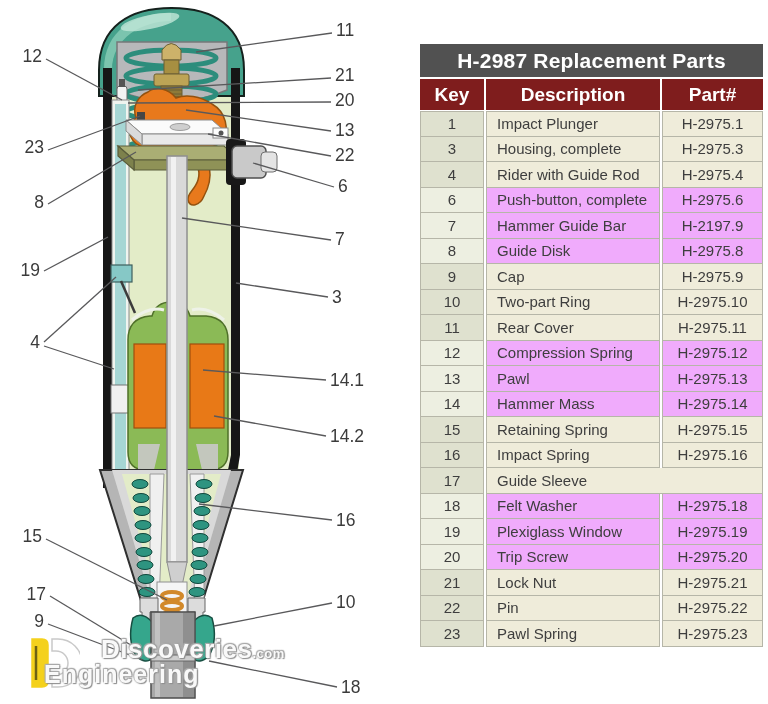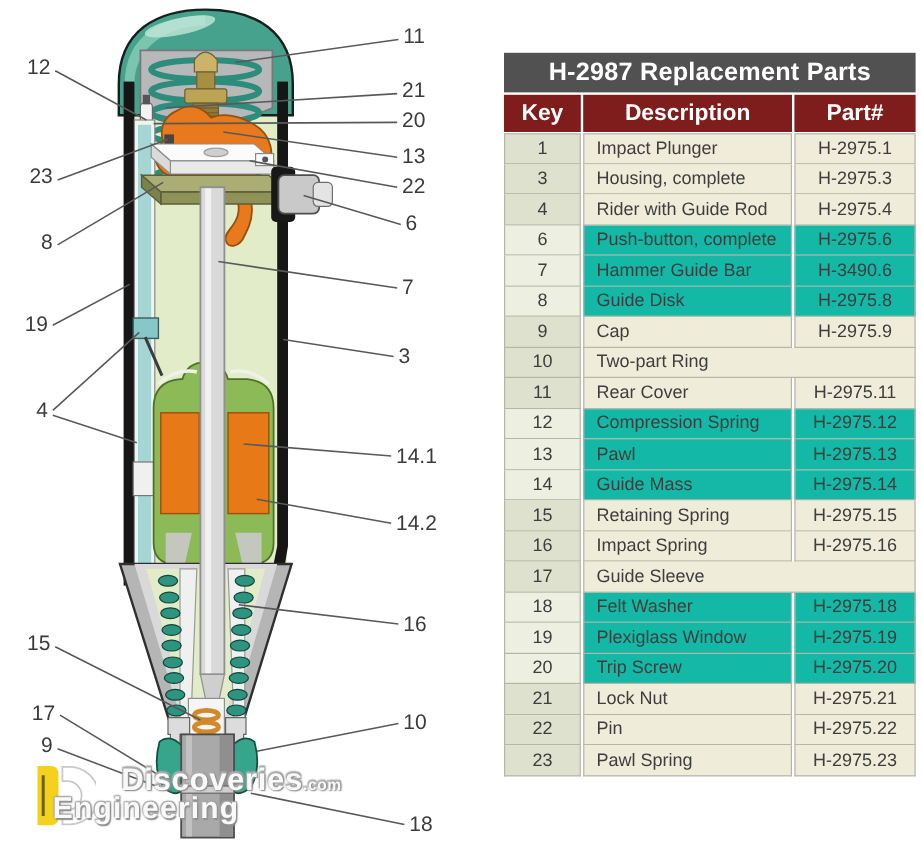--- a/index.html
+++ b/index.html
@@ -33,21 +33,21 @@
   .trow{display:flex;gap:2px;height:25.5px;box-sizing:border-box;}
   .cell{box-sizing:border-box;display:flex;align-items:center;font-size:15px;color:#3e3e3e;
     border:1px solid #b6b6a8;border-top:none;}
   .trow:first-child .cell{border-top:1px solid #b6b6a8;}
   .cell.key{width:64px;justify-content:center;}
   .cell.desc{flex:1;padding-left:10px;}
   .cell.part{width:101px;justify-content:center;}
   .band0 .cell.key{background:#dfe1cf;}
   .band0 .cell.desc,.band0 .cell.part{background:#efecda;}
   .band1 .cell.key{background:#edefe1;}
-  .band1 .cell.desc,.band1 .cell.part{background:#14b8a6;}
+  .band1 .cell.desc,.band1 .cell.part{background:#f0abfc;}
 </style>
 </head>
 <body>
 
 <div class="stage">
 
   <svg class="diagram-svg" width="420" height="704" viewBox="0 0 420 704" xmlns="http://www.w3.org/2000/svg">
 
     <rect x="104" y="88" width="135" height="382" fill="#e3ecc8"></rect>
 
@@ -282,54 +282,55 @@
           <div class="cell part">H-2975.4</div>
         </div>
         <div class="trow band1">
           <div class="cell key">6</div>
           <div class="cell desc">Push-button, complete</div>
           <div class="cell part">H-2975.6</div>
         </div>
         <div class="trow band1">
           <div class="cell key">7</div>
           <div class="cell desc">Hammer Guide Bar</div>
-          <div class="cell part">H-3490.6</div>
+          <div class="cell part">H-2197.9</div>
         </div>
         <div class="trow band1">
           <div class="cell key">8</div>
           <div class="cell desc">Guide Disk</div>
           <div class="cell part">H-2975.8</div>
         </div>
         <div class="trow band0">
           <div class="cell key">9</div>
           <div class="cell desc">Cap</div>
           <div class="cell part">H-2975.9</div>
         </div>
         <div class="trow band0">
           <div class="cell key">10</div>
           <div class="cell desc">Two-part Ring</div>
+          <div class="cell part">H-2975.10</div>
         </div>
         <div class="trow band0">
           <div class="cell key">11</div>
           <div class="cell desc">Rear Cover</div>
           <div class="cell part">H-2975.11</div>
         </div>
         <div class="trow band1">
           <div class="cell key">12</div>
           <div class="cell desc">Compression Spring</div>
           <div class="cell part">H-2975.12</div>
         </div>
         <div class="trow band1">
           <div class="cell key">13</div>
           <div class="cell desc">Pawl</div>
           <div class="cell part">H-2975.13</div>
         </div>
         <div class="trow band1">
           <div class="cell key">14</div>
-          <div class="cell desc">Guide Mass</div>
+          <div class="cell desc">Hammer Mass</div>
           <div class="cell part">H-2975.14</div>
         </div>
         <div class="trow band0">
           <div class="cell key">15</div>
           <div class="cell desc">Retaining Spring</div>
           <div class="cell part">H-2975.15</div>
         </div>
         <div class="trow band0">
           <div class="cell key">16</div>
           <div class="cell desc">Impact Spring</div>

